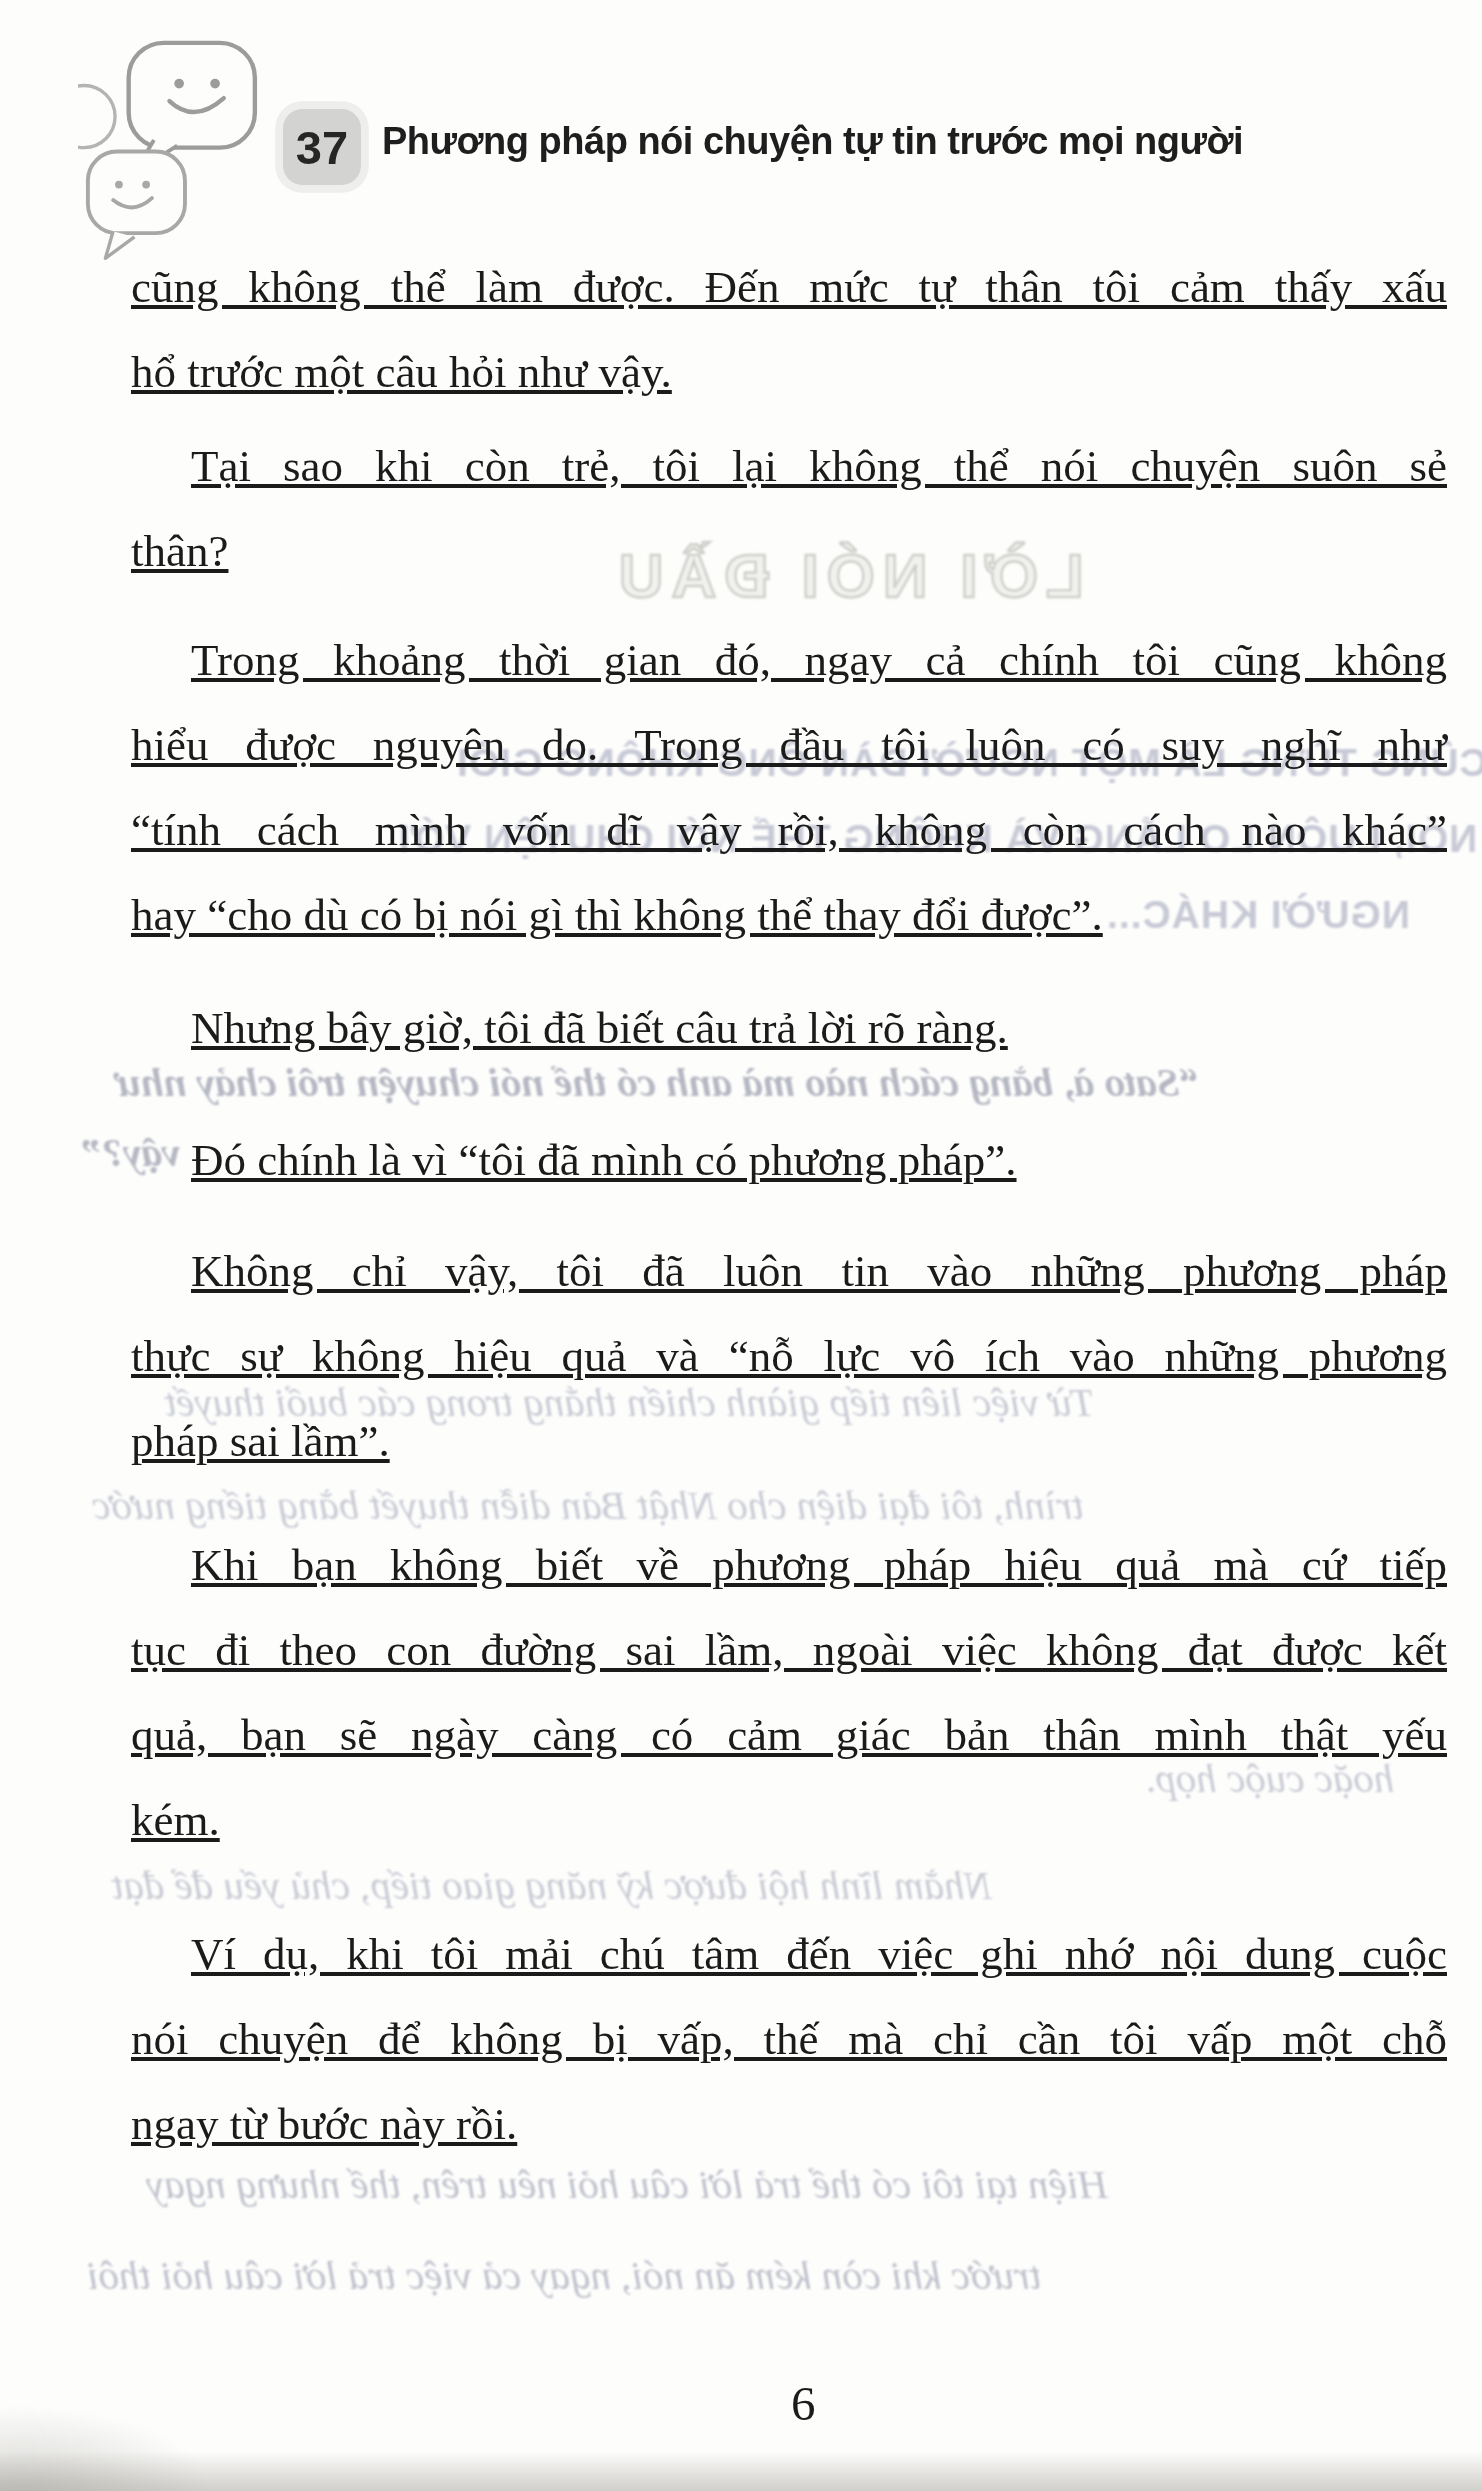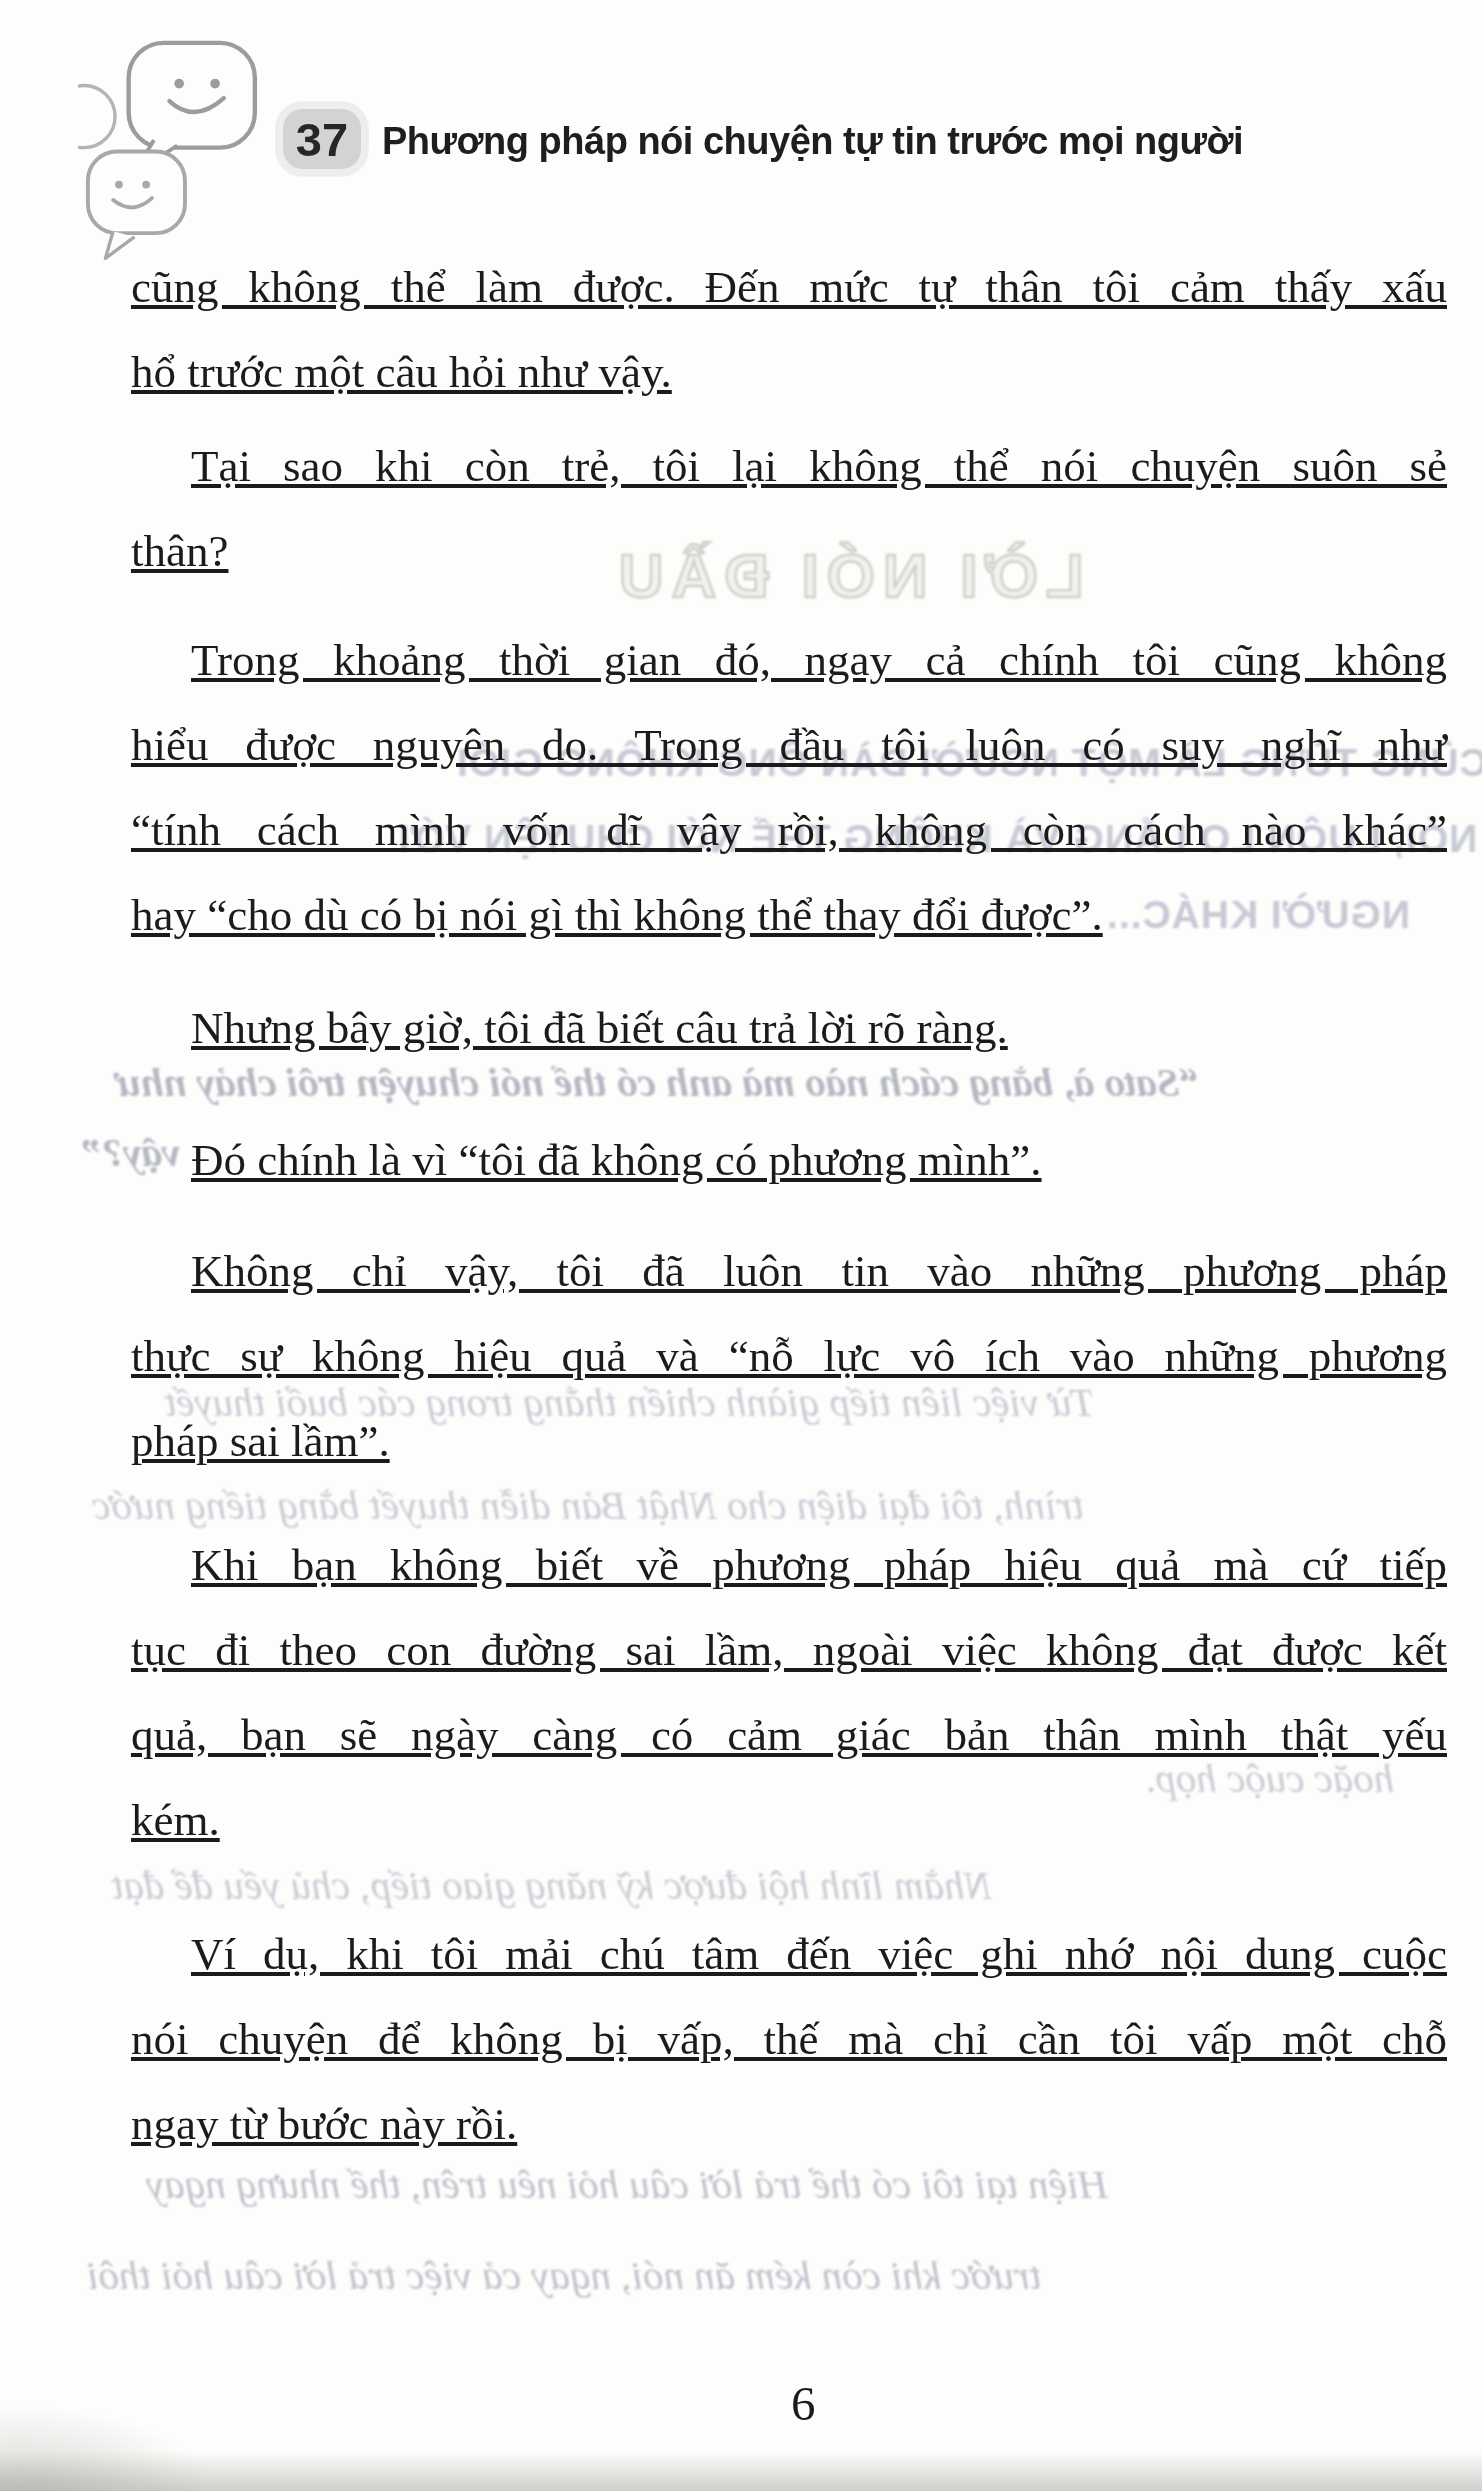--- a/index.html
+++ b/index.html
@@ -4,21 +4,21 @@
 <style>
   html,body { margin:0; padding:0; background:#777; }
   .page {
     position:relative; width:1483px; height:2492px;
     background:#fdfdfc; overflow:hidden;
     font-family:"Liberation Serif", serif;
   }
   
   .hdr-icons { position:absolute; left:78px; top:37px; width:212px; height:233px; }
   .chapter-badge {
-    position:absolute; left:283px; top:109px; width:78px; height:60px;
+    position:absolute; left:283px; top:109px; width:78px; height:76px;
     background:#d3d3d1; border-radius:19.4px;
     box-shadow:0 0 0 7.8px rgba(210,210,208,0.35);
     display:flex; align-items:center; justify-content:center;
     font-family:"Liberation Sans", sans-serif; font-weight:700; font-size:47px; color:#262626;
   }
   .chapter-title {
     position:absolute; left:382px; top:120px; margin:0;
     font-family:"Liberation Sans", sans-serif; font-weight:700;
     font-size:38px; letter-spacing:-0.5px; color:#1e1e1e; white-space:nowrap;
   }
@@ -107,21 +107,21 @@
       <div class="paragraph" style="top: 618px;">
         <div class="line j ind">Trong khoảng thời gian đó, ngay cả chính tôi cũng không</div>
         <div class="line j">hiểu được nguyên do. Trong đầu tôi luôn có suy nghĩ như</div>
         <div class="line j">“tính cách mình vốn dĩ vậy rồi, không còn cách nào khác”</div>
         <div class="line">hay “cho dù có bị nói gì thì không thể thay đổi được”.</div>
       </div>
       <div class="paragraph" style="top: 986px;">
         <div class="line ind">Nhưng bây giờ, tôi đã biết câu trả lời rõ ràng.</div>
       </div>
       <div class="paragraph" style="top: 1118px;">
-        <div class="line ind">Đó chính là vì “tôi đã không có phương mình”.</div>
+        <div class="line ind">Đó chính là vì “tôi đã mình có phương pháp”.</div>
       </div>
       <div class="paragraph" style="top: 1229px;">
         <div class="line j ind">Không chỉ vậy, tôi đã luôn tin vào những phương pháp</div>
         <div class="line j">thực sự không hiệu quả và “nỗ lực vô ích vào những phương</div>
         <div class="line">pháp sai lầm”.</div>
       </div>
       <div class="paragraph" style="top: 1523px;">
         <div class="line j ind">Khi bạn không biết về phương pháp hiệu quả mà cứ tiếp</div>
         <div class="line j">tục đi theo con đường sai lầm, ngoài việc không đạt được kết</div>
         <div class="line j">quả, bạn sẽ ngày càng có cảm giác bản thân mình thật yếu</div>

